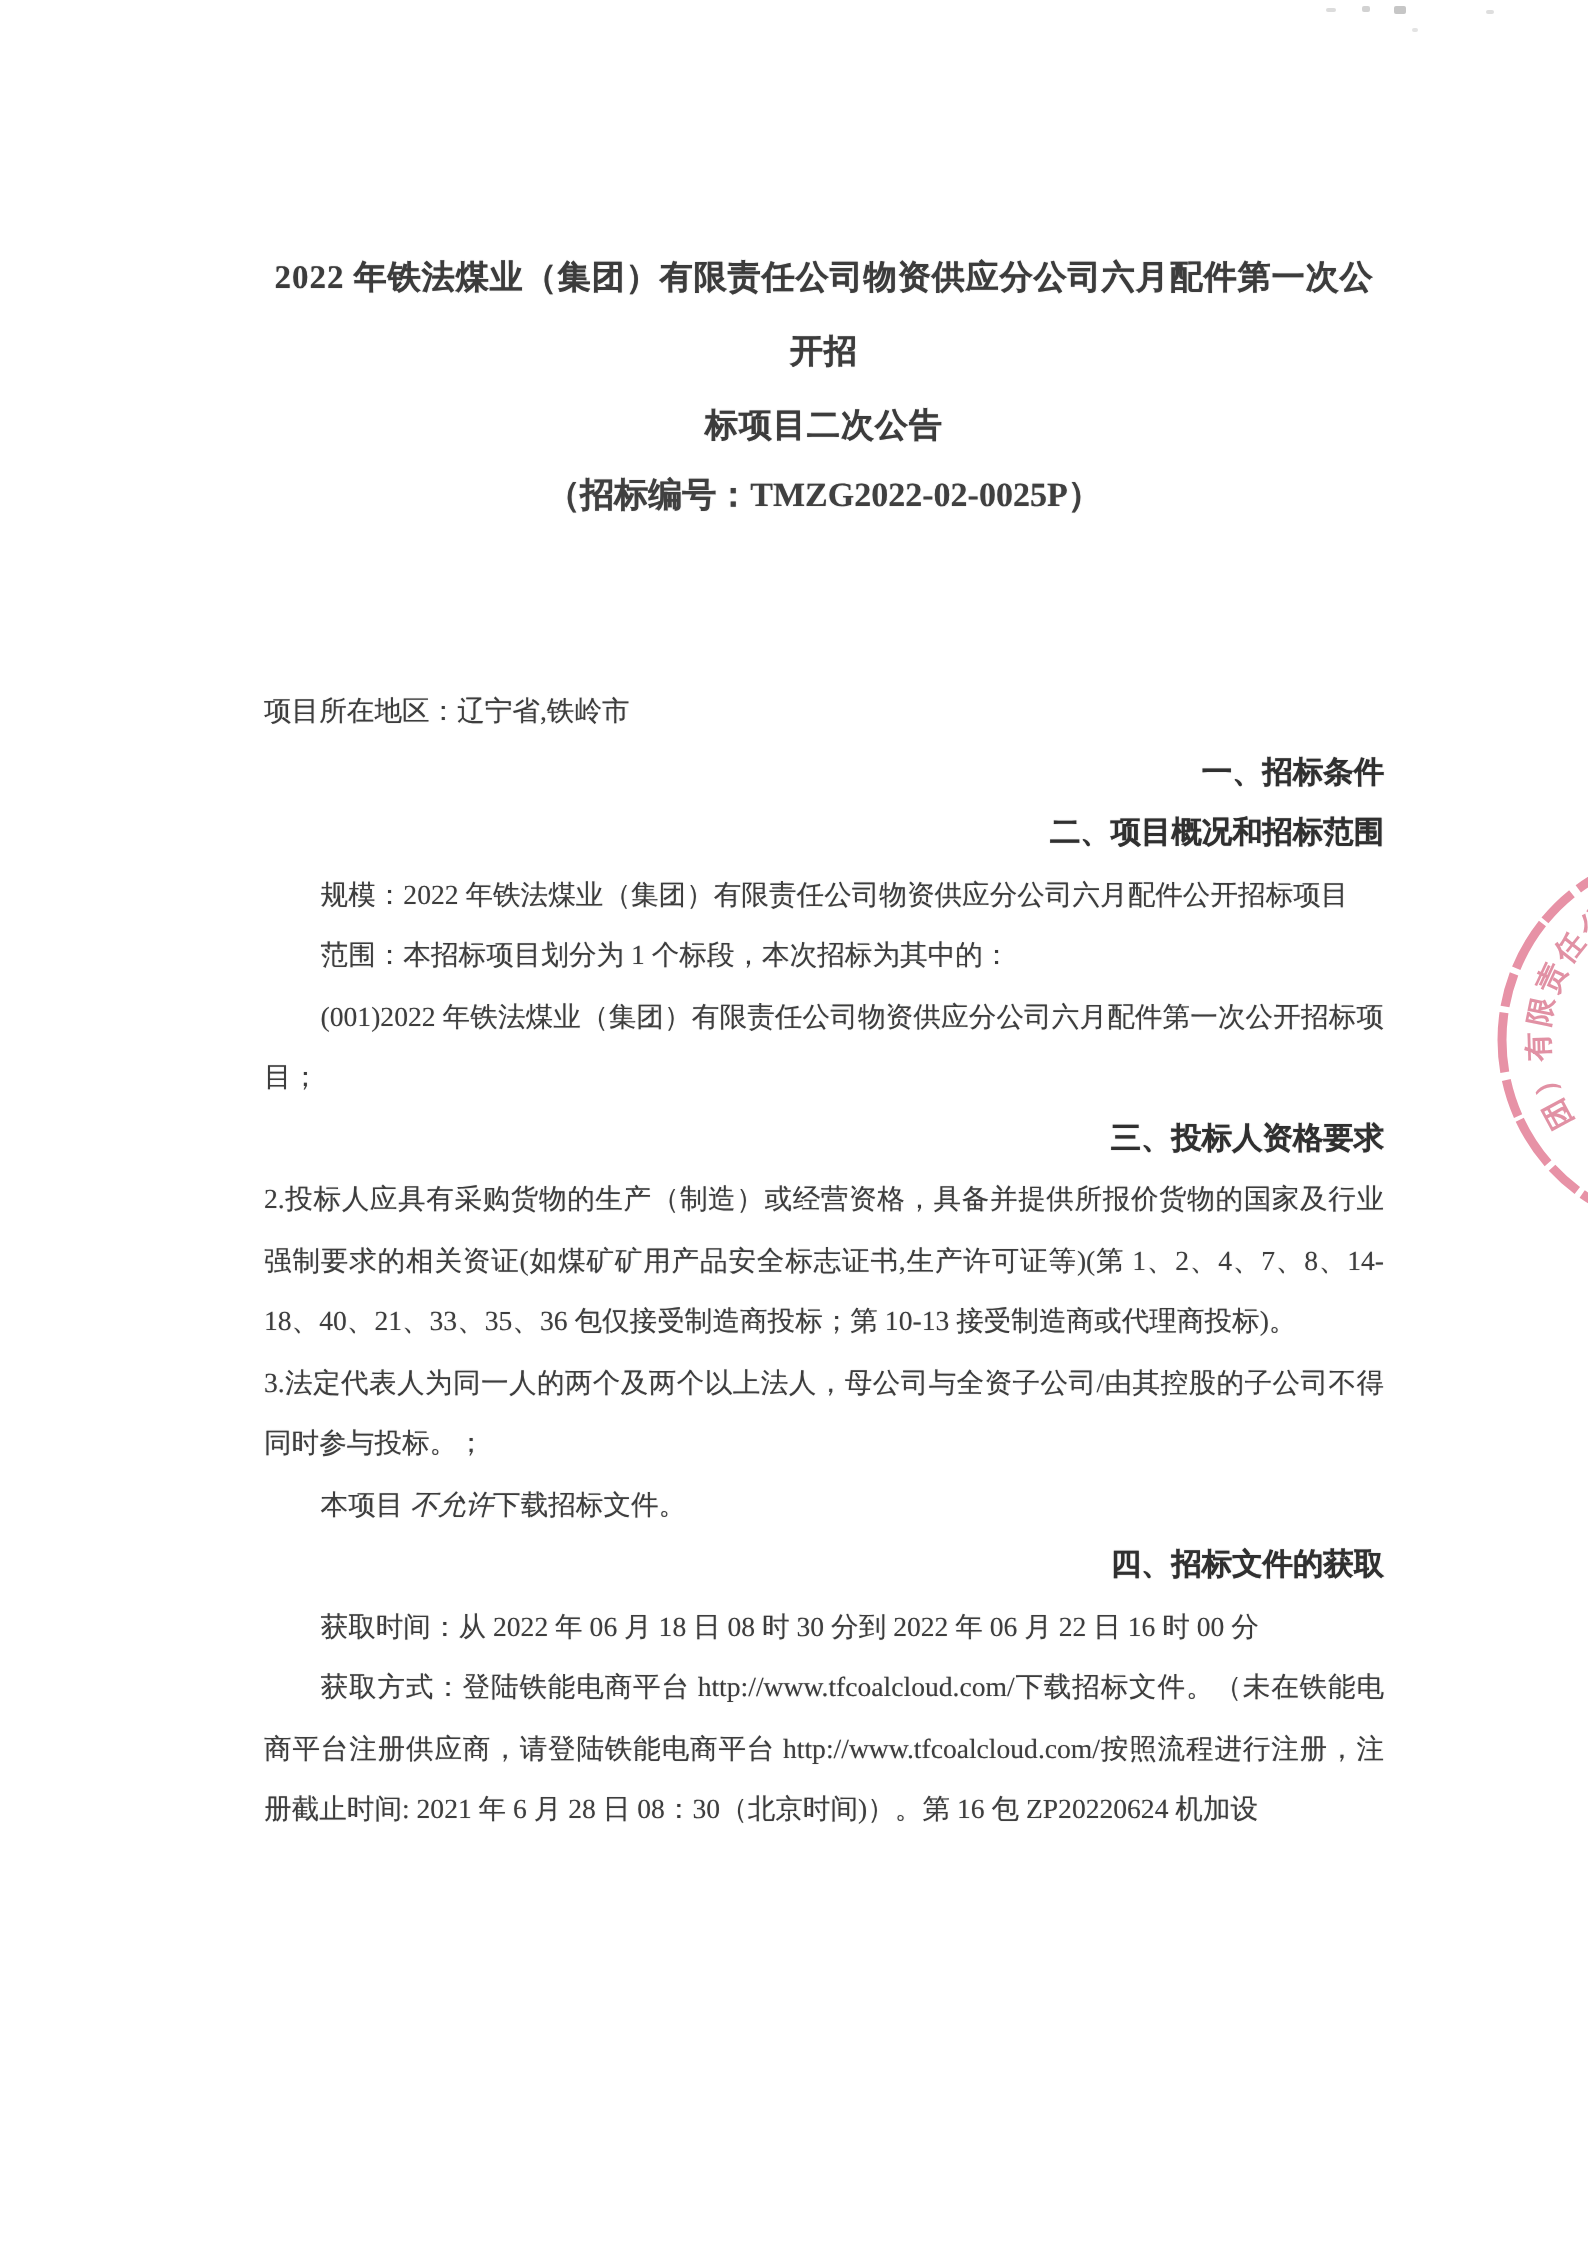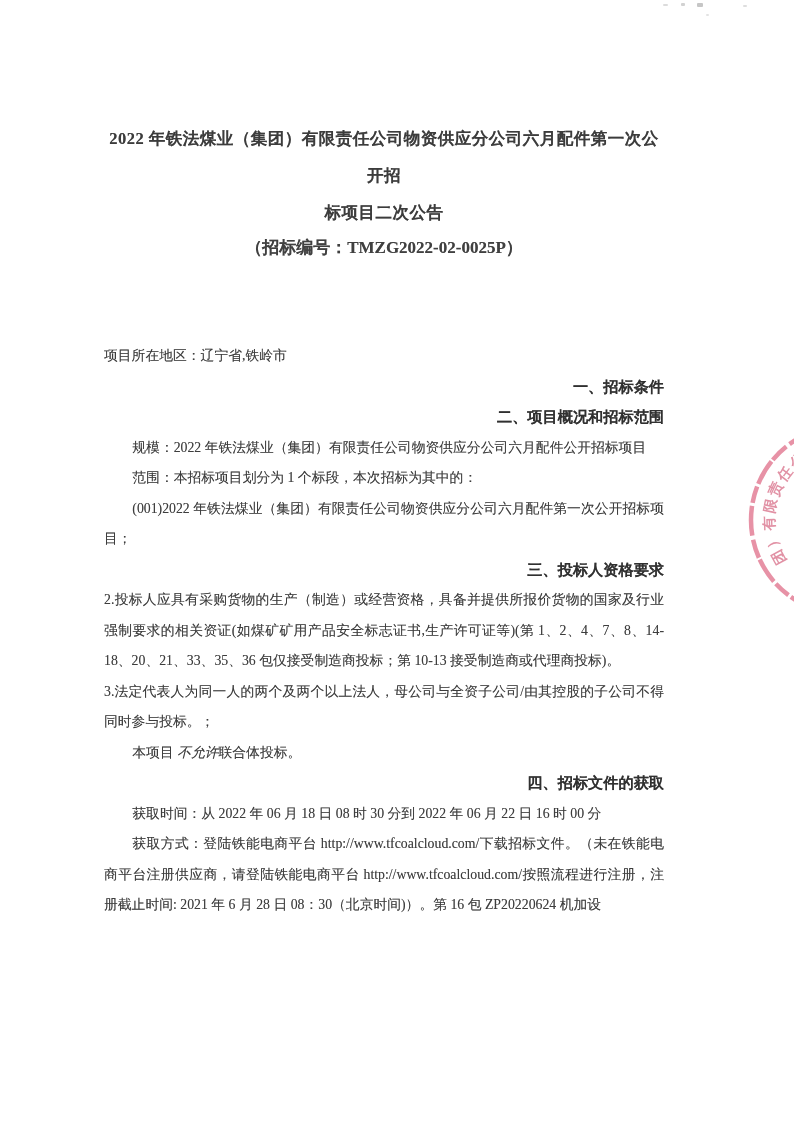--- a/index.html
+++ b/index.html
@@ -7,21 +7,21 @@
     position: relative;
     width: 794px;
     height: 1123px;
     background: #ffffff;
     overflow: hidden;
     font-family: "Liberation Serif", "DejaVu Serif", serif;
     color: #3a3a3a;
   }
   .content {
     position: absolute;
-    left: 104px;
+    left: 132px;
     top: 120px;
     width: 560px;
   }
   .title-line {
     text-align: center;
     font-weight: bold;
     font-size: 16.5px;
     line-height: 37px;
     color: #3c3c3c;
     letter-spacing: 0.5px;
@@ -93,23 +93,23 @@
       <p>项目所在地区：辽宁省,铁岭市</p>
 
       <p class="heading">一、招标条件</p>
 
       <p class="heading">二、项目概况和招标范围</p>
       <p class="indent">规模：2022 年铁法煤业（集团）有限责任公司物资供应分公司六月配件公开招标项目</p>
       <p class="indent">范围：本招标项目划分为 1 个标段，本次招标为其中的：</p>
       <p class="indent">(001)2022 年铁法煤业（集团）有限责任公司物资供应分公司六月配件第一次公开招标项目；</p>
 
       <p class="heading">三、投标人资格要求</p>
-      <p>2.投标人应具有采购货物的生产（制造）或经营资格，具备并提供所报价货物的国家及行业强制要求的相关资证(如煤矿矿用产品安全标志证书,生产许可证等)(第 1、2、4、7、8、14-18、20、21、33、35、36 包仅接受制造商投标；第 10-13 接受制造商或代理商投标)。</p>
+      <p>2.投标人应具有采购货物的生产（制造）或经营资格，具备并提供所报价货物的国家及行业强制要求的相关资证(如煤矿矿用产品安全标志证书,生产许可证等)(第 1、2、4、7、8、14-18、40、21、33、35、36 包仅接受制造商投标；第 10-13 接受制造商或代理商投标)。</p>
       <p>3.法定代表人为同一人的两个及两个以上法人，母公司与全资子公司/由其控股的子公司不得同时参与投标。；</p>
-      <p class="indent"><span>本项目 </span><span class="em-italic">不允许</span><span>联合体投标。</span></p>
+      <p class="indent"><span>本项目 </span><span class="em-italic">不允许</span><span>下载招标文件。</span></p>
 
       <p class="heading">四、招标文件的获取</p>
       <p class="indent">获取时间：从 2022 年 06 月 18 日 08 时 30 分到 2022 年 06 月 22 日 16 时 00 分</p>
       <p class="indent">获取方式：登陆铁能电商平台 http://www.tfcoalcloud.com/下载招标文件。（未在铁能电商平台注册供应商，请登陆铁能电商平台 http://www.tfcoalcloud.com/按照流程进行注册，注册截止时间: 2021 年 6 月 28 日 08：30（北京时间)）。第 16 包 ZP20220624 机加设</p>
     </div>
   </div>
 
   <svg class="seal" viewBox="0 0 100 244" width="100" height="244" xmlns="http://www.w3.org/2000/svg">
     <circle cx="145" cy="122" r="94" fill="none" stroke="#e4839a" stroke-width="4.5" stroke-dasharray="17 3 26 2 19 4 30 3"></circle>
     <path id="sealArc" d="M 86.8 162.8 A 71 71 0 0 1 118.4 56.2" fill="none" stroke="none"></path>

